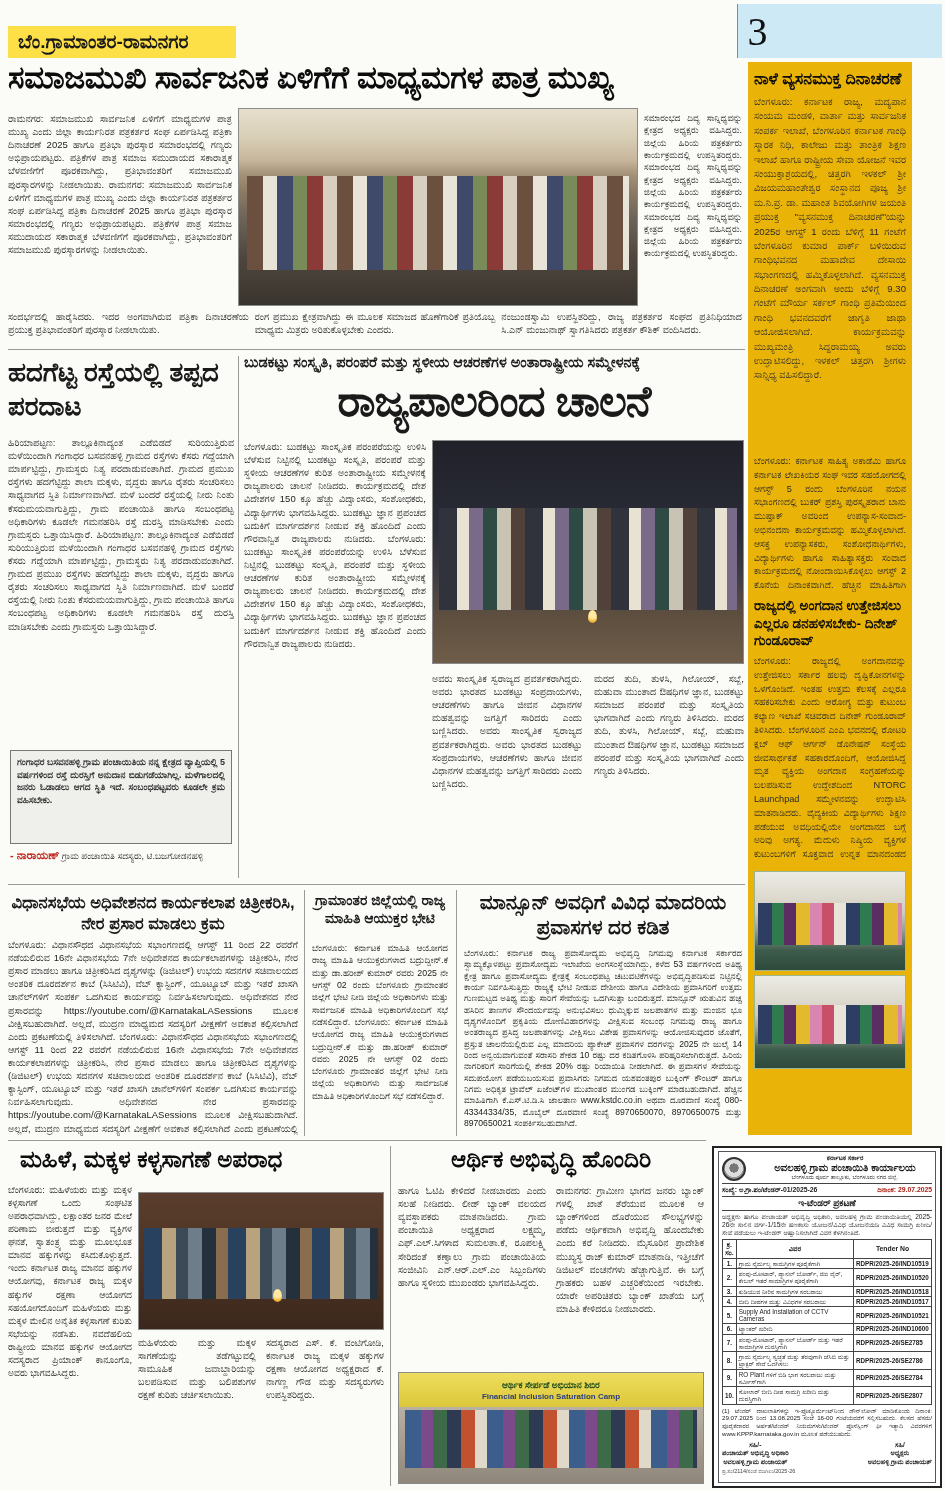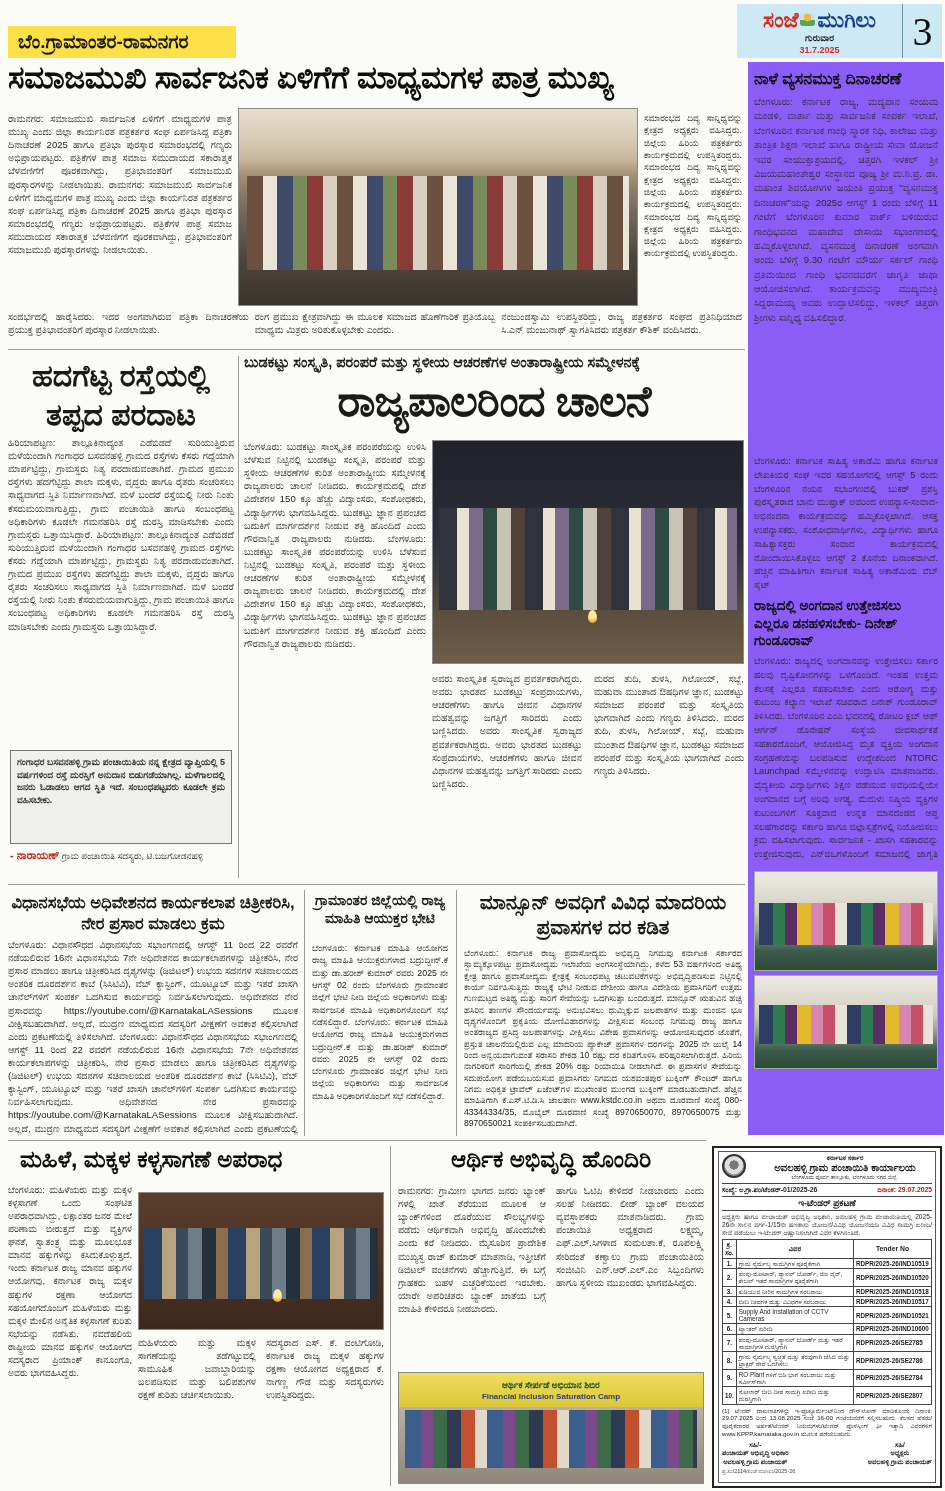--- a/index.html
+++ b/index.html
@@ -16,21 +16,21 @@
 .logo-box{left:737px;top:4px;width:205px;height:54px;background:#cde9f6;display:flex}
 .logo-main{flex:1;display:flex;flex-direction:column;align-items:center;justify-content:center;gap:1px}
 .logo-row{display:flex;align-items:center;gap:2px;font-size:21px;font-weight:bold;white-space:nowrap}
 .logo-red{color:#d42b1f}.logo-blue{color:#173f8f}
 .scenery{width:15px;height:13px;border-radius:3px;background:radial-gradient(circle at 50% 35%,#f7b83c 0 34%,transparent 36%),linear-gradient(180deg,#bfe4f2 0 55%,#5aa55a 55% 100%)}
 .logo-day{font-size:9px;font-weight:bold;color:#222}
 .logo-date{font-size:9px;font-weight:bold;color:#d42b1f}
 .page-num{width:40px;border-left:1px solid #6b93a8;display:flex;align-items:center;justify-content:center;font-size:40px;font-family:"Liberation Serif","DejaVu Serif",serif;color:#111}
 
 .main-hl{left:8px;top:60px;width:734px;height:46px;font-size:31px;font-weight:bold;white-space:nowrap;letter-spacing:-.3px}
-.road-hl{left:8px;top:356px;width:226px;height:76px;font-size:30px;font-weight:bold;text-align:center;line-height:1.3}
+.road-hl{left:8px;top:356px;width:226px;height:76px;font-size:26px;font-weight:bold;text-align:left;line-height:1.3}
 .gov-kicker{left:244px;top:354px;width:500px;height:21px;font-size:14.5px;font-weight:bold;white-space:nowrap}
 .gov-hl{left:244px;top:377px;width:500px;height:58px;font-size:43px;font-weight:bold;text-align:center;white-space:nowrap;letter-spacing:-1px}
 .b-hl{font-weight:bold;text-align:center;line-height:1.25}
 
 .photo{position:absolute;overflow:hidden;border:1px solid #8b8b8b}
 .crowd{position:absolute;left:2%;right:2%}
 .ph-lead{background:linear-gradient(180deg,#e6dfcd 0%,#d9cfb7 14%,#c6b69c 26%,#a28f75 34%,#8d7b66 42%,#6f6459 55%,#4f473f 75%,#3a342e 100%)}
 .ph-lead .crowd{top:34%;height:48%;background:repeating-linear-gradient(90deg,#6b4f3f 0 16px,#e9e4d8 16px 30px,#3f4a6b 30px 46px,#7a8b5a 46px 60px,#8a3b38 60px 76px,#d8cfc0 76px 90px)}
 .ph-gov{background:linear-gradient(180deg,#202129 0%,#2a2c37 40%,#3a3a42 58%,#5d4e3f 78%,#6f5d49 100%)}
 .ph-gov .crowd{top:30%;height:46%;background:repeating-linear-gradient(90deg,#30323c 0 18px,#e8e2d2 18px 30px,#7a6a8a 30px 44px,#2f4a42 44px 58px,#c9c3b4 58px 72px,#50423a 72px 86px)}
@@ -38,31 +38,31 @@
 .ph-rc{background:linear-gradient(180deg,#ecebe5 0%,#dcd8cd 28%,#cfcabe 42%,#9aa496 58%,#3e5c4c 80%,#2d493b 100%);border:1px solid #9ab58f}
 .ph-rc .crowd{top:32%;height:42%;background:repeating-linear-gradient(90deg,#2e3d62 0 14px,#2f7a4e 14px 26px,#5b2d62 26px 38px,#e3b92e 38px 52px,#d886b0 52px 64px,#c84f68 64px 76px,#e8e4da 76px 88px)}
 .ph-women{background:linear-gradient(180deg,#5a3d2c 0%,#4c3224 52%,#3b281c 100%)}
 .ph-women .crowd{top:26%;height:52%;background:repeating-linear-gradient(90deg,#27415f 0 18px,#b8a37e 18px 32px,#3b4a56 32px 44px,#6e7d8a 44px 58px,#24313d 58px 72px,#8a6d4e 72px 84px)}
 .ph-fin{background:linear-gradient(180deg,#c9c2b4 0%,#b9b2a4 30%,#a89f90 60%,#8e867a 100%)}
 .ph-fin .crowd{top:34%;height:52%;background:repeating-linear-gradient(90deg,#3b5e8c 0 16px,#7a4a8a 16px 28px,#3d6b4a 28px 42px,#2e3a52 42px 56px,#c2512f 56px 70px,#e0d8c8 70px 82px)}
 .fin-banner{position:absolute;left:0;right:0;top:0;height:34px;background:linear-gradient(180deg,#eede5e,#dcc73a);display:flex;flex-direction:column;align-items:center;justify-content:center;gap:1px}
 .fin-banner .l1{font-size:9px;font-weight:bold;color:#1d4d1d;white-space:nowrap}
 .fin-banner .l2{font-size:8px;font-weight:bold;color:#2a3d7a;white-space:nowrap}
 
-.green-col{left:748px;top:62px;width:196px;height:1073px;background:#8b5cf6;padding:7px 6px}
+.green-col{left:748px;top:62px;width:164px;height:1073px;background:#eab308;padding:7px 6px}
 .gc-hl{font-weight:bold;line-height:1.3;color:#0c0c0c}
 .gc-bd{font-size:9.6px;line-height:1.5;color:#2a2a2a;text-align:justify;word-break:break-word}
 
 .road-box{left:10px;top:750px;width:222px;height:94px;background:#efefec;border:1px solid #777;padding:5px 6px;font-size:9px;line-height:1.4;font-weight:bold;color:#333;text-align:justify}
 .road-byline{left:10px;top:848px;width:222px;height:28px;font-size:9px;line-height:1.3}
 .byline-name{color:#c0251b;font-weight:bold;font-size:11px}
 
 .tender{left:712px;top:1146px;width:230px;height:342px;border:2px solid #222;background:#fff;padding:3px 4px;font-size:7px}
 .tender-inner{border:1px solid #555;height:100%;padding:2px 3px;overflow:hidden}
-.t-head{display:flex;align-items:flex-start;gap:12px}
+.t-head{display:flex;align-items:flex-end;gap:12px}
 .emblem{width:24px;height:24px;border-radius:50%;border:2px solid #333;background:radial-gradient(circle at 50% 45%,#777 0 30%,#ddd 32% 60%,#999 62%);flex:none}
 .t-head-txt{flex:1;text-align:center}
 .t-gov{font-size:6.5px;font-weight:bold}
 .t-org{font-size:10px;font-weight:bold;line-height:1.15}
 .t-sub{font-size:6px}
 .t-numrow{display:flex;justify-content:space-between;font-size:6.8px;font-weight:bold;border-top:1px solid #444;margin-top:2px;padding-top:2px}
 .t-title{text-align:center;font-size:9px;font-weight:bold;border-top:1px solid #444;border-bottom:1px solid #444;margin:2px 0;padding:1px 0}
 .t-intro{font-size:6.6px;line-height:1.25;text-align:justify}
 table.t-tab{width:100%;border-collapse:collapse;margin-top:2px}
 .t-tab th,.t-tab td{border:1px solid #444;padding:1px 2px;line-height:1.15;vertical-align:middle}
@@ -75,29 +75,20 @@
 .t-sig{text-align:center;font-size:6.6px;font-weight:bold;line-height:1.3}
 .t-ref{font-size:5.5px;color:#444;margin-top:2px}
 .lead-strip{left:8px;top:310px;width:734px;height:37px;display:flex;gap:6px}
 .lead-strip>div{flex:1}
 </style>
 </head>
 <body>
 
 <div class="abs region-box">ಬೆಂ.ಗ್ರಾಮಾಂತರ-ರಾಮನಗರ</div>
 <div class="abs logo-box">
-  <div class="logo-main">
-    <div class="logo-row">
-      <span class="logo-red">ಸಂಜೆ</span>
-      <span class="scenery"></span>
-      <span class="logo-blue">ಮುಗಿಲು</span>
-    </div>
-    <div class="logo-day">ಗುರುವಾರ</div>
-    <div class="logo-date">31.7.2025</div>
-  </div>
   <div class="page-num">3</div>
 </div>
 
 <div class="abs main-hl hl">ಸಮಾಜಮುಖಿ ಸಾರ್ವಜನಿಕ ಏಳಿಗೆಗೆ ಮಾಧ್ಯಮಗಳ ಪಾತ್ರ ಮುಖ್ಯ</div>
 <div class="abs bd jt" style="left:8px;top:112px;width:224px;height:194px">ರಾಮನಗರ: ಸಮಾಜಮುಖಿ ಸಾರ್ವಜನಿಕ ಏಳಿಗೆಗೆ ಮಾಧ್ಯಮಗಳ ಪಾತ್ರ ಮುಖ್ಯ ಎಂದು ಜಿಲ್ಲಾ ಕಾರ್ಯನಿರತ ಪತ್ರಕರ್ತರ ಸಂಘ ಏರ್ಪಡಿಸಿದ್ದ ಪತ್ರಿಕಾ ದಿನಾಚರಣೆ 2025 ಹಾಗೂ ಪ್ರತಿಭಾ ಪುರಸ್ಕಾರ ಸಮಾರಂಭದಲ್ಲಿ ಗಣ್ಯರು ಅಭಿಪ್ರಾಯಪಟ್ಟರು. ಪತ್ರಿಕೆಗಳ ಪಾತ್ರ ಸಮಾಜ ಸಮುದಾಯದ ಸಕಾರಾತ್ಮಕ ಬೆಳವಣಿಗೆಗೆ ಪೂರಕವಾಗಿದ್ದು, ಪ್ರತಿಭಾವಂತರಿಗೆ ಸಮಾಜಮುಖಿ ಪುರಸ್ಕಾರಗಳನ್ನು ನೀಡಲಾಯಿತು. ರಾಮನಗರ: ಸಮಾಜಮುಖಿ ಸಾರ್ವಜನಿಕ ಏಳಿಗೆಗೆ ಮಾಧ್ಯಮಗಳ ಪಾತ್ರ ಮುಖ್ಯ ಎಂದು ಜಿಲ್ಲಾ ಕಾರ್ಯನಿರತ ಪತ್ರಕರ್ತರ ಸಂಘ ಏರ್ಪಡಿಸಿದ್ದ ಪತ್ರಿಕಾ ದಿನಾಚರಣೆ 2025 ಹಾಗೂ ಪ್ರತಿಭಾ ಪುರಸ್ಕಾರ ಸಮಾರಂಭದಲ್ಲಿ ಗಣ್ಯರು ಅಭಿಪ್ರಾಯಪಟ್ಟರು. ಪತ್ರಿಕೆಗಳ ಪಾತ್ರ ಸಮಾಜ ಸಮುದಾಯದ ಸಕಾರಾತ್ಮಕ ಬೆಳವಣಿಗೆಗೆ ಪೂರಕವಾಗಿದ್ದು, ಪ್ರತಿಭಾವಂತರಿಗೆ ಸಮಾಜಮುಖಿ ಪುರಸ್ಕಾರಗಳನ್ನು ನೀಡಲಾಯಿತು.</div>
 <div class="photo ph-lead" style="left:238px;top:108px;width:400px;height:198px">
     <div class="crowd"></div>
   </div>
 <div class="abs sm jt" style="left:644px;top:112px;width:98px;height:194px;font-size:8.8px">ಸಮಾರಂಭದ ದಿವ್ಯ ಸಾನ್ನಿಧ್ಯವನ್ನು ಕ್ಷೇತ್ರದ ಅಧ್ಯಕ್ಷರು ವಹಿಸಿದ್ದರು. ಜಿಲ್ಲೆಯ ಹಿರಿಯ ಪತ್ರಕರ್ತರು ಕಾರ್ಯಕ್ರಮದಲ್ಲಿ ಉಪಸ್ಥಿತರಿದ್ದರು. ಸಮಾರಂಭದ ದಿವ್ಯ ಸಾನ್ನಿಧ್ಯವನ್ನು ಕ್ಷೇತ್ರದ ಅಧ್ಯಕ್ಷರು ವಹಿಸಿದ್ದರು. ಜಿಲ್ಲೆಯ ಹಿರಿಯ ಪತ್ರಕರ್ತರು ಕಾರ್ಯಕ್ರಮದಲ್ಲಿ ಉಪಸ್ಥಿತರಿದ್ದರು. ಸಮಾರಂಭದ ದಿವ್ಯ ಸಾನ್ನಿಧ್ಯವನ್ನು ಕ್ಷೇತ್ರದ ಅಧ್ಯಕ್ಷರು ವಹಿಸಿದ್ದರು. ಜಿಲ್ಲೆಯ ಹಿರಿಯ ಪತ್ರಕರ್ತರು ಕಾರ್ಯಕ್ರಮದಲ್ಲಿ ಉಪಸ್ಥಿತರಿದ್ದರು.</div>
 <div class="abs lead-strip">
@@ -158,22 +149,22 @@
   <span class="flame" style="left:55%;bottom:20%"></span>
 </div>
 <div class="abs" style="left:138px;top:1336px;width:246px;height:150px;display:flex;gap:10px">
   <div class="bd jt" style="flex:1">ಮಹಿಳೆಯರು ಮತ್ತು ಮಕ್ಕಳ ಸಾಗಣೆಯನ್ನು ತಡೆಗಟ್ಟುವಲ್ಲಿ ಸಾಮೂಹಿಕ ಜವಾಬ್ದಾರಿಯನ್ನು ಬಲಪಡಿಸುವ ಮತ್ತು ಬಲಿಪಶುಗಳ ರಕ್ಷಣೆ ಕುರಿತು ಚರ್ಚಿಸಲಾಯಿತು.</div>
   <div class="bd jt" style="flex:1">ಸದಸ್ಯರಾದ ಎಸ್. ಕೆ. ವಂಟಿಗೋಡಿ, ಕರ್ನಾಟಕ ರಾಜ್ಯ ಮಕ್ಕಳ ಹಕ್ಕುಗಳ ರಕ್ಷಣಾ ಆಯೋಗದ ಅಧ್ಯಕ್ಷರಾದ ಕೆ. ನಾಗಣ್ಣ ಗೌಡ ಮತ್ತು ಸದಸ್ಯರುಗಳು ಉಪಸ್ಥಿತರಿದ್ದರು.</div>
 </div>
 <div class="sep-v" style="left:390px;top:1146px;height:340px"></div>
 
 <div class="abs hl" style="left:398px;top:1146px;width:306px;height:32px;font-size:23px;text-align:center;white-space:nowrap">ಆರ್ಥಿಕ ಅಭಿವೃದ್ಧಿ ಹೊಂದಿರಿ</div>
 <div class="abs" style="left:398px;top:1184px;width:306px;height:184px;display:flex;gap:10px">
+  <div class="bd jt" style="flex:1">ಹಾಗೂ ಓಟಿಪಿ ಕೇಳಿದರೆ ನೀಡಬಾರದು ಎಂದು ಸಲಹೆ ನೀಡಿದರು. ಲೀಡ್ ಬ್ಯಾಂಕ್ ವಲಯದ ವ್ಯವಸ್ಥಾಪಕರು ಮಾತನಾಡಿದರು. ಗ್ರಾಮ ಪಂಚಾಯಿತಿ ಅಧ್ಯಕ್ಷರಾದ ಲಕ್ಷ್ಮಮ್ಮ, ಎಫ್.ಎಲ್.ಸಿಗಳಾದ ಸುಮಲತಾ.ಕೆ, ರೂಪಲಕ್ಷ್ಮಿ ಸೇರಿದಂತೆ ಕಣ್ವಾಲು ಗ್ರಾಮ ಪಂಚಾಯಿತಿಯ ಸಂಜೀವಿನಿ ಎನ್.ಆರ್.ಎಲ್.ಎಂ ಸಿಬ್ಬಂದಿಗಳು ಹಾಗೂ ಸ್ಥಳೀಯ ಮುಖಂಡರು ಭಾಗವಹಿಸಿದ್ದರು.</div>
   <div class="bd jt" style="flex:1">ರಾಮನಗರ: ಗ್ರಾಮೀಣ ಭಾಗದ ಜನರು ಬ್ಯಾಂಕ್ ಗಳಲ್ಲಿ ಖಾತೆ ತೆರೆಯುವ ಮೂಲಕ ಆ ಬ್ಯಾಂಕ್‌ಗಳಿಂದ ದೊರೆಯುವ ಸೌಲಭ್ಯಗಳನ್ನು ಪಡೆದು ಆರ್ಥಿಕವಾಗಿ ಅಭಿವೃದ್ಧಿ ಹೊಂದಬೇಕು ಎಂದು ಕರೆ ನೀಡಿದರು. ಮೈಸೂರಿನ ಪ್ರಾದೇಶಿಕ ಮುಖ್ಯಸ್ಥ ರಾಜ್ ಕುಮಾರ್ ಮಾತನಾಡಿ, ಇತ್ತೀಚೆಗೆ ಡಿಜಿಟಲ್ ವಂಚನೆಗಳು ಹೆಚ್ಚಾಗುತ್ತಿವೆ. ಈ ಬಗ್ಗೆ ಗ್ರಾಹಕರು ಬಹಳ ಎಚ್ಚರಿಕೆಯಿಂದ ಇರಬೇಕು. ಯಾರೇ ಅಪರಿಚಿತರು ಬ್ಯಾಂಕ್ ಖಾತೆಯ ಬಗ್ಗೆ ಮಾಹಿತಿ ಕೇಳಿದರೂ ನೀಡಬಾರದು.</div>
-  <div class="bd jt" style="flex:1">ಹಾಗೂ ಓಟಿಪಿ ಕೇಳಿದರೆ ನೀಡಬಾರದು ಎಂದು ಸಲಹೆ ನೀಡಿದರು. ಲೀಡ್ ಬ್ಯಾಂಕ್ ವಲಯದ ವ್ಯವಸ್ಥಾಪಕರು ಮಾತನಾಡಿದರು. ಗ್ರಾಮ ಪಂಚಾಯಿತಿ ಅಧ್ಯಕ್ಷರಾದ ಲಕ್ಷ್ಮಮ್ಮ, ಎಫ್.ಎಲ್.ಸಿಗಳಾದ ಸುಮಲತಾ.ಕೆ, ರೂಪಲಕ್ಷ್ಮಿ ಸೇರಿದಂತೆ ಕಣ್ವಾಲು ಗ್ರಾಮ ಪಂಚಾಯಿತಿಯ ಸಂಜೀವಿನಿ ಎನ್.ಆರ್.ಎಲ್.ಎಂ ಸಿಬ್ಬಂದಿಗಳು ಹಾಗೂ ಸ್ಥಳೀಯ ಮುಖಂಡರು ಭಾಗವಹಿಸಿದ್ದರು.</div>
 </div>
 <div class="photo ph-fin" style="left:398px;top:1372px;width:306px;height:112px">
   <div class="fin-banner">
     <div class="l1">ಆರ್ಥಿಕ ಸೇರ್ಪಡೆ ಅಭಿಯಾನ ಶಿಬಿರ</div>
     <div class="l2">Financial Inclusion Saturation Camp</div>
   </div>
   <div class="crowd"></div>
 </div>
 
 <div class="abs tender">

